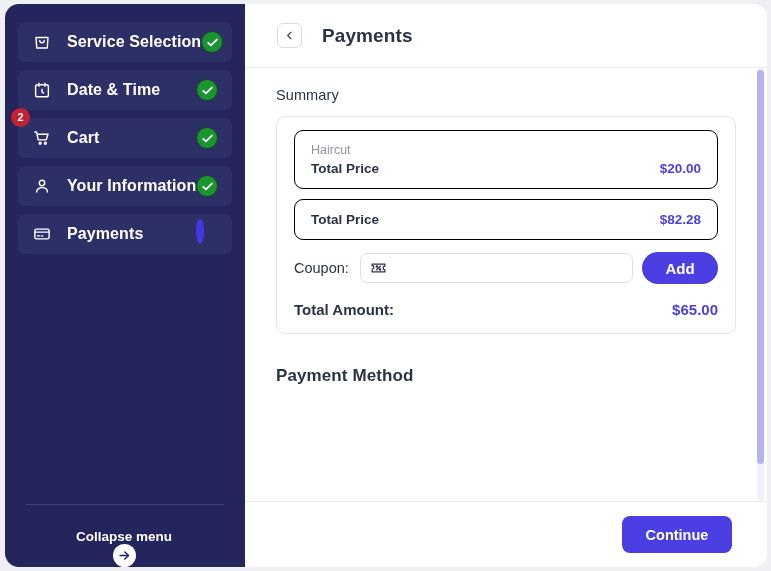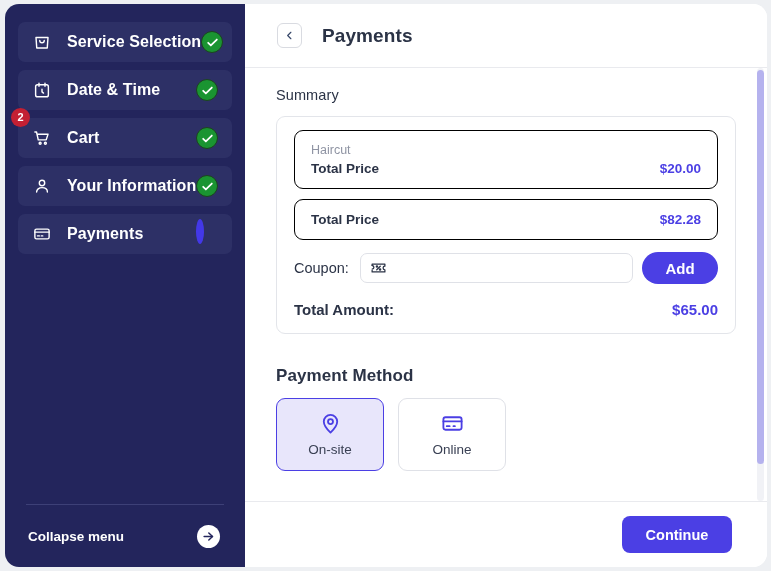--- a/index.html
+++ b/index.html
@@ -112,23 +112,24 @@
   }
   .collapse-divider {
     height: 1px;
     background: #3d4077;
     margin: 0 8px;
   }
   .collapse-row {
     height: 62px;
     display: flex;
     align-items: center;
-    justify-content: space-between;
+    justify-content: flex-end;
     padding: 0 12px 0 10px;
     cursor: pointer;
+    flex-direction: column;
   }
   .collapse-label {
     color: #fff;
     font-size: 13.5px;
     font-weight: bold;
   }
   .collapse-arrow {
     width: 23px; height: 23px;
     border-radius: 50%;
     background: #ffffff;
@@ -538,44 +539,20 @@
 
         <div class="total-row">
           <span class="total-label">Total Amount:</span>
           <span class="total-value">$65.00</span>
         </div>
 
       </div>
 
       <div class="section-title big">Payment Method</div>
 
-      <div id="payment-methods">
-
-        <div class="pm-card selected">
-          <span class="pm-icon">
-            <svg width="23" height="23" viewBox="0 0 24 24" fill="none" stroke="currentColor" stroke-width="1.9" stroke-linecap="round" stroke-linejoin="round">
-              <path d="M12 21.5s7-6.4 7-11.5a7 7 0 1 0-14 0c0 5.1 7 11.5 7 11.5z"></path>
-                <circle cx="12" cy="10" r="2.6"></circle>
-            </svg>
-          </span>
-          <span class="pm-label">On-site</span>
-        </div>
-
-        <div class="pm-card">
-          <span class="pm-icon">
-            <svg width="23" height="23" viewBox="0 0 24 24" fill="none" stroke="currentColor" stroke-width="1.9" stroke-linecap="round" stroke-linejoin="round">
-              <rect x="2.5" y="5.5" width="19" height="13" rx="2.2"></rect>
-                <path d="M2.5 9.8h19"></path>
-                <path d="M6 14.8h3M13 14.8h1.5"></path>
-            </svg>
-          </span>
-          <span class="pm-label">Online</span>
-        </div>
-
-      </div>
 
       <div id="scrollbar-track"></div>
       <div id="scrollbar-thumb"></div>
 
     </div>
 
     <div id="footer">
       <button class="continue-btn">Continue</button>
     </div>
 

